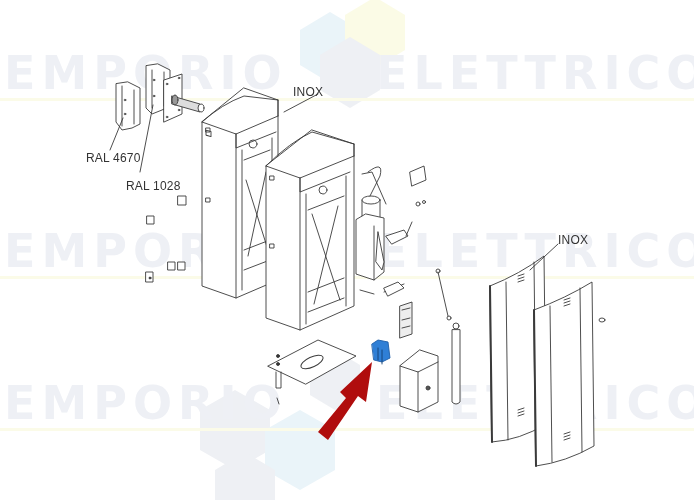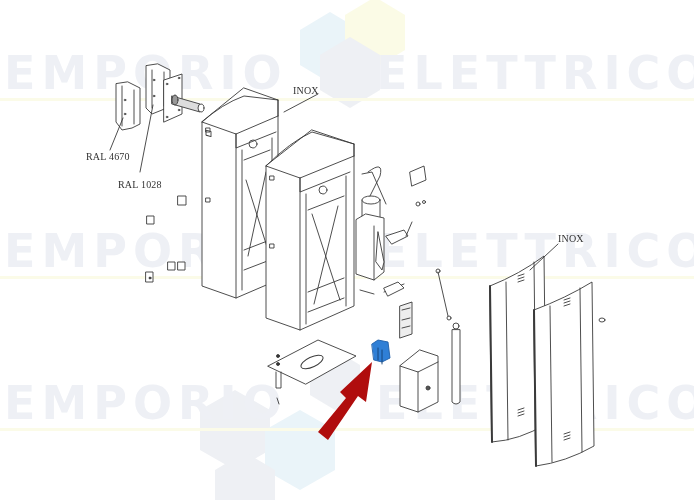--- a/index.html
+++ b/index.html
@@ -1,20 +1,20 @@
 <!DOCTYPE html>
 <html><head>
 <meta charset="utf-8">
 <style>
   html, body { margin: 0; padding: 0; background: #ffffff; }
   body { width: 694px; height: 500px; overflow: hidden; position: relative;
          font-family: "Liberation Sans", sans-serif; }
   .canvas { position: absolute; left: 0; top: 0; width: 694px; height: 500px; }
-  .label { position: absolute; font-size: 10px; color: #333333; white-space: nowrap;
-           font-family: Liberation Serif, serif; letter-spacing: 0.2px; }
+  .label { position: absolute; font-size: 12px; color: #333333; white-space: nowrap;
+           font-family: Liberation Sans, sans-serif; letter-spacing: 0.2px; }
   .wm { position: absolute; font-family: "DejaVu Sans", sans-serif; font-weight: bold;
         font-size: 46px; letter-spacing: 6px; color: #eef0f5; white-space: nowrap; }
   .wm-line { position: absolute; height: 3px; background: #fbfbe8; }
 </style>
 </head>
 <body>
 
 <div class="canvas">
   <svg width="694" height="500">
     <polygon points="300,30 330,12 360,30 360,65 330,83 300,65" fill="#eaf4f9"></polygon>
@@ -202,14 +202,14 @@
     </g>
 
     <g>
       <path d="M318,432 L346,398 L340,392 L372,362 L366,402 L358,396 L328,440 Z" fill="#b00d0d" stroke="none"></path>
     </g>
   </svg>
 </div>
 
 <div class="label" style="left:293px; top:85px;">INOX</div>
 <div class="label" style="left:86px; top:151px;">RAL 4670</div>
-<div class="label" style="left:118px; top:179px;text-align:center;">RAL 1028</div>
+<div class="label" style="left:126px; top:179px;text-align:center;">RAL 1028</div>
 <div class="label" style="left:558px; top:233px;">INOX</div>
 
 </body></html>

